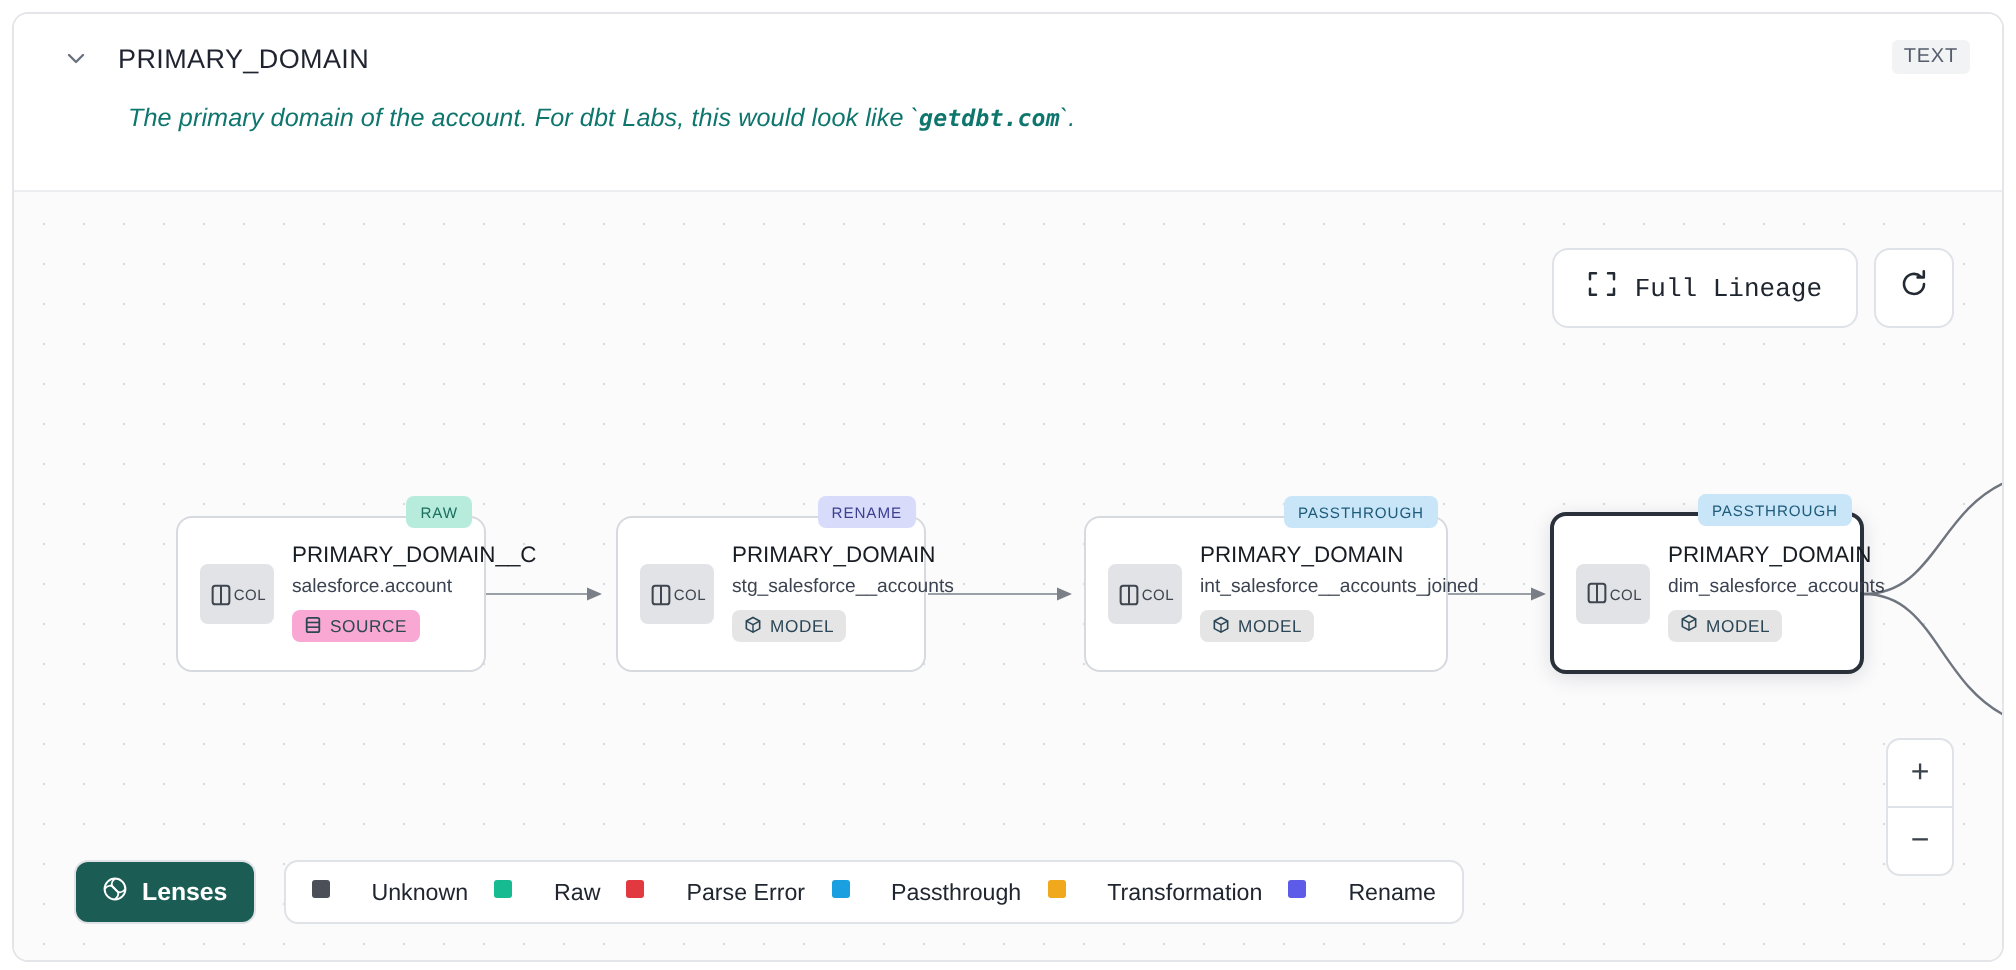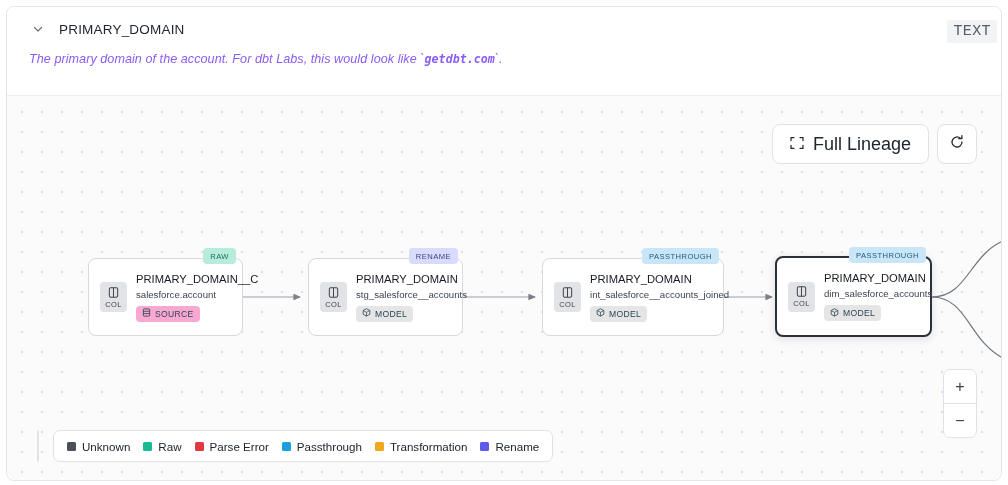--- a/index.html
+++ b/index.html
@@ -37,29 +37,30 @@
   .chev {
     width: 18px; height: 18px;
     display: flex; align-items: center; justify-content: center;
     color: #6b7280; margin-right: 12px; cursor: pointer;
   }
   .chev svg { display: block; }
   .title {
     font-size: 13.5px; color: #1f2430; letter-spacing: .2px;
   }
   .type-badge {
-    position: absolute; right: 4px; top: 13px;
+    position: absolute; right: 16px; top: 13px;
     background: #f1f3f5; color: #555d6b;
-    font-size: 15px; letter-spacing: .4px;
-    padding: 3px 6px; border-radius: 3px; font-family: Liberation Mono, monospace;
+    font-size: 10px; letter-spacing: .4px;
+    padding: 3px 6px; border-radius: 3px;
   }
   .desc {
     margin-top: 11px;
-    font-size: 12.6px; font-style: italic; color: #8b5cf6;
+    font-size: 12.6px; font-style: italic; color: #0f766e;
     letter-spacing: .05px;
+    margin-left: 35px;
   }
   .desc .code {
     font-family: "DejaVu Sans Mono", monospace;
     font-style: italic; font-weight: bold; font-size: 11.6px;
   }
   .inherit {
     margin-top: 9px;
     font-size: 12px; font-style: italic; color: #2f3742;
   }
   .inherit a {
@@ -82,21 +83,21 @@
 
   
   .top-controls {
     position: absolute; right: 24px; top: 28px;
     display: flex; gap: 8px; align-items: center;
   }
   .btn-lineage {
     display: flex; align-items: center; gap: 9px;
     height: 40px; padding: 0 17px;
     background: #ffffff; border: 1px solid #dfe2e6; border-radius: 8px;
-    font-size: 18px; color: #20262f; cursor: pointer;
+    font-size: 13px; color: #20262f; cursor: pointer; font-family: Liberation Mono, monospace;
   }
   .btn-refresh {
     width: 40px; height: 40px;
     display: flex; align-items: center; justify-content: center;
     background: #ffffff; border: 1px solid #dfe2e6; border-radius: 8px;
     cursor: pointer; color: #20262f;
   }
 
   
   .node {
@@ -105,23 +106,23 @@
     background: #ffffff;
     border: 1px solid #d6d9de;
     border-radius: 8px;
     display: flex; align-items: center;
   }
   .node.selected {
     border: 2px solid #2b313b;
     box-shadow: 0 2px 10px rgba(20,25,35,.13);
   }
   .node-col {
-    width: 27px; height: 30px; margin-left: 11px;
+    width: 37px; height: 30px; margin-left: 11px;
     background: #e1e3e7; border-radius: 4px;
-    display: flex; flex-direction: column;
+    display: flex; flex-direction: row;
     align-items: center; justify-content: center;
     color: #40464f; flex: 0 0 auto;
   }
   .node-col .collabel { font-size: 7.5px; letter-spacing: .3px; margin-top: 1px; }
   .node-body { margin-left: 9px; }
   .node-title { font-size: 11.2px; color: #171b22; }
   .node-sub { font-size: 9.6px; color: #3c4350; margin-top: 4px; }
   .pill {
     display: inline-flex; align-items: center; gap: 4px;
     margin-top: 6px; padding: 2.5px 6px;
@@ -171,21 +172,21 @@
   .evo-btn {
     display: flex; align-items: center; gap: 8px;
     padding: 0 12px 0 12px; background: #fff; color: #20262f;
     font-size: 12.6px; cursor: pointer;
   }
   .legend {
     display: flex; align-items: center; gap: 13px;
     height: 32px; padding: 0 13px;
     background: #fff; border: 1px solid #dfe2e6; border-radius: 7px;
   }
-  .lg-item { display: flex; align-items: center; gap: 6px; font-size: 11.6px; color: #20262f; }
+  .lg-item { display: flex; gap: 21px; font-size: 11.6px; color: #20262f; }
   .sw { width: 9px; height: 9px; border-radius: 1.5px; display: inline-block; }
 </style>
 </head>
 <body>
 
 <div class="app">
   <div class="panel">
 
     <div class="header">
       <div class="hdr-row">
@@ -337,20 +338,30 @@
       </div>
 
       <div class="zoomctl">
         <div>+</div>
         <div class="zdiv"></div>
         <div>−</div>
       </div>
 
       <div class="bottombar">
         <div class="lens-group">
+          <div class="lens-btn">
+            <span>
+              <svg width="13" height="13" viewBox="0 0 14 14" fill="none">
+                <circle cx="7" cy="7" r="5.6" stroke="#ffffff" stroke-width="1.1"></circle>
+                <path d="M7 1.4 C4.6 3.4 4.6 5.2 7 7 C9.4 8.8 9.4 10.6 7 12.6" stroke="#ffffff" stroke-width="1" fill="none"></path>
+                <path d="M1.4 7 C3.4 4.6 5.2 4.6 7 7 C8.8 9.4 10.6 9.4 12.6 7" stroke="#ffffff" stroke-width="1" fill="none"></path>
+              </svg>
+            </span>
+            <span>Lenses</span>
+          </div>
         </div>
 
         <div class="legend">
           <div class="lg-item">
             <span class="sw" style="background: rgb(75, 80, 88);"></span>
             <span>Unknown</span>
           </div>
           <div class="lg-item">
             <span class="sw" style="background: rgb(23, 187, 146);"></span>
             <span>Raw</span>

